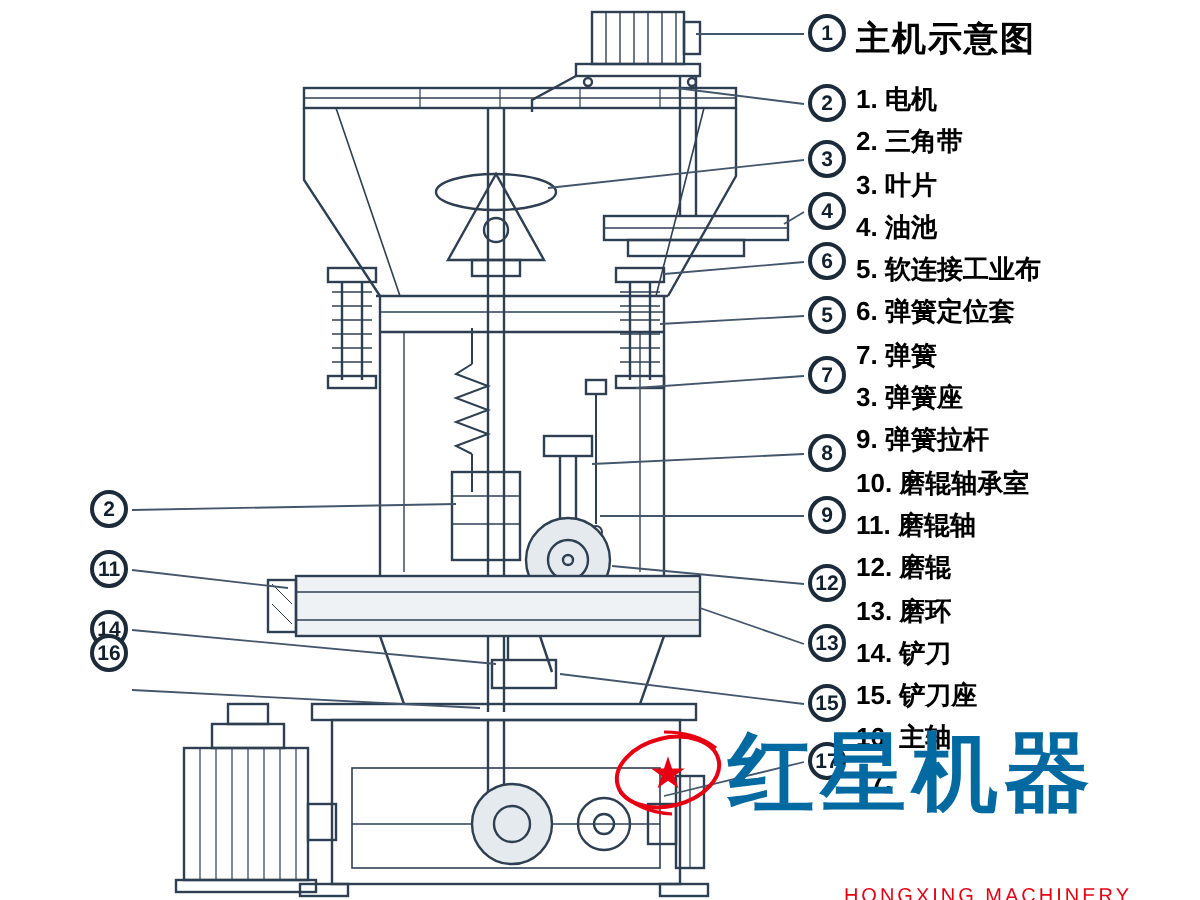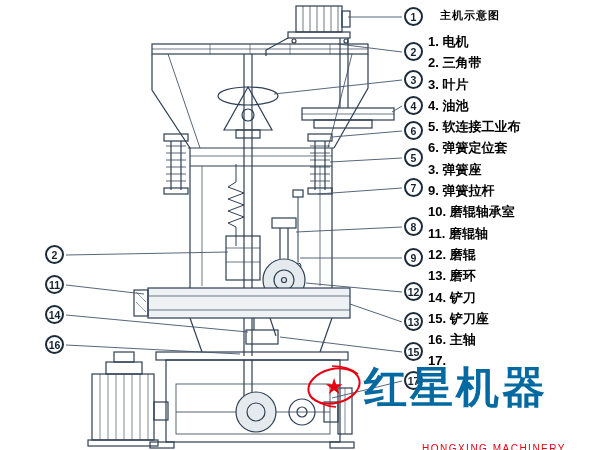--- a/index.html
+++ b/index.html
@@ -3,21 +3,21 @@
 <meta charset="utf-8">
 <style>
   html,body{margin:0;padding:0;background:#fff;}
   .stage{position:relative;width:600px;height:450px;background:#ffffff;overflow:hidden;
          font-family:"Liberation Sans","DejaVu Sans",sans-serif;}
   .drawing{position:absolute;left:0;top:0;z-index:1;}
   .callout{position:absolute;width:19px;height:19px;border:2px solid #1c2b3a;border-radius:50%;
            background:#fff;color:#13212e;font-size:10.5px;font-weight:bold;
            display:flex;align-items:center;justify-content:center;z-index:3;box-sizing:border-box;}
   .legend{position:absolute;left:428px;top:6px;width:170px;z-index:2;color:#000;}
-  .legend-title{font-size:11px;font-weight:bold;margin:2px 0 8px 12px;letter-spacing:1px;}
+  .legend-title{font-size:17px;font-weight:bold;margin:2px 0 8px 0;letter-spacing:1px;}
   .legend-item{font-size:13px;font-weight:600;line-height:21.3px;white-space:nowrap;}
   .logo{position:absolute;left:306px;top:360px;width:262px;height:72px;z-index:5;}
   .emblem{position:absolute;left:0;top:4px;}
   .brand{position:absolute;left:58px;top:6px;font-size:43px;font-weight:bold;color:#0369a1;
          letter-spacing:3px;line-height:1;white-space:nowrap;}
   .brand-en{position:absolute;left:60px;top:53px;width:200px;text-align:right;font-size:10px;
             font-weight:normal;color:#e60012;letter-spacing:1.5px;white-space:nowrap;margin-top:30px;}
 </style>
 </head>
 <body>
@@ -225,31 +225,32 @@
   <div class="callout" style="left:404px;top:178px">7</div>
   <div class="callout" style="left:404px;top:217px">8</div>
   <div class="callout" style="left:404px;top:248px">9</div>
   <div class="callout" style="left:404px;top:282px">12</div>
   <div class="callout" style="left:404px;top:312px">13</div>
   <div class="callout" style="left:404px;top:342px">15</div>
   <div class="callout" style="left:404px;top:371px">17</div>
   <div class="callout" style="left:45px;top:245px">2</div>
   <div class="callout" style="left:45px;top:275px">11</div>
   <div class="callout" style="left:45px;top:305px">14</div>
-  <div class="callout" style="left:45px;top:335px">16</div>
+  <div class="callout" style="left:45px;top:317px">16</div>
 
   <div class="legend">
     <div class="legend-title">主机示意图</div>
     <div>
       <div class="legend-item">1. 电机</div>
       <div class="legend-item">2. 三角带</div>
       <div class="legend-item">3. 叶片</div>
       <div class="legend-item">4. 油池</div>
       <div class="legend-item">5. 软连接工业布</div>
       <div class="legend-item">6. 弹簧定位套</div>
+      <div class="legend-item">7. 弹簧</div>
       <div class="legend-item">3. 弹簧座</div>
       <div class="legend-item">9. 弹簧拉杆</div>
       <div class="legend-item">10. 磨辊轴承室</div>
       <div class="legend-item">11. 磨辊轴</div>
       <div class="legend-item">12. 磨辊</div>
       <div class="legend-item">13. 磨环</div>
       <div class="legend-item">14. 铲刀</div>
       <div class="legend-item">15. 铲刀座</div>
       <div class="legend-item">16. 主轴</div>
       <div class="legend-item">17.</div>

